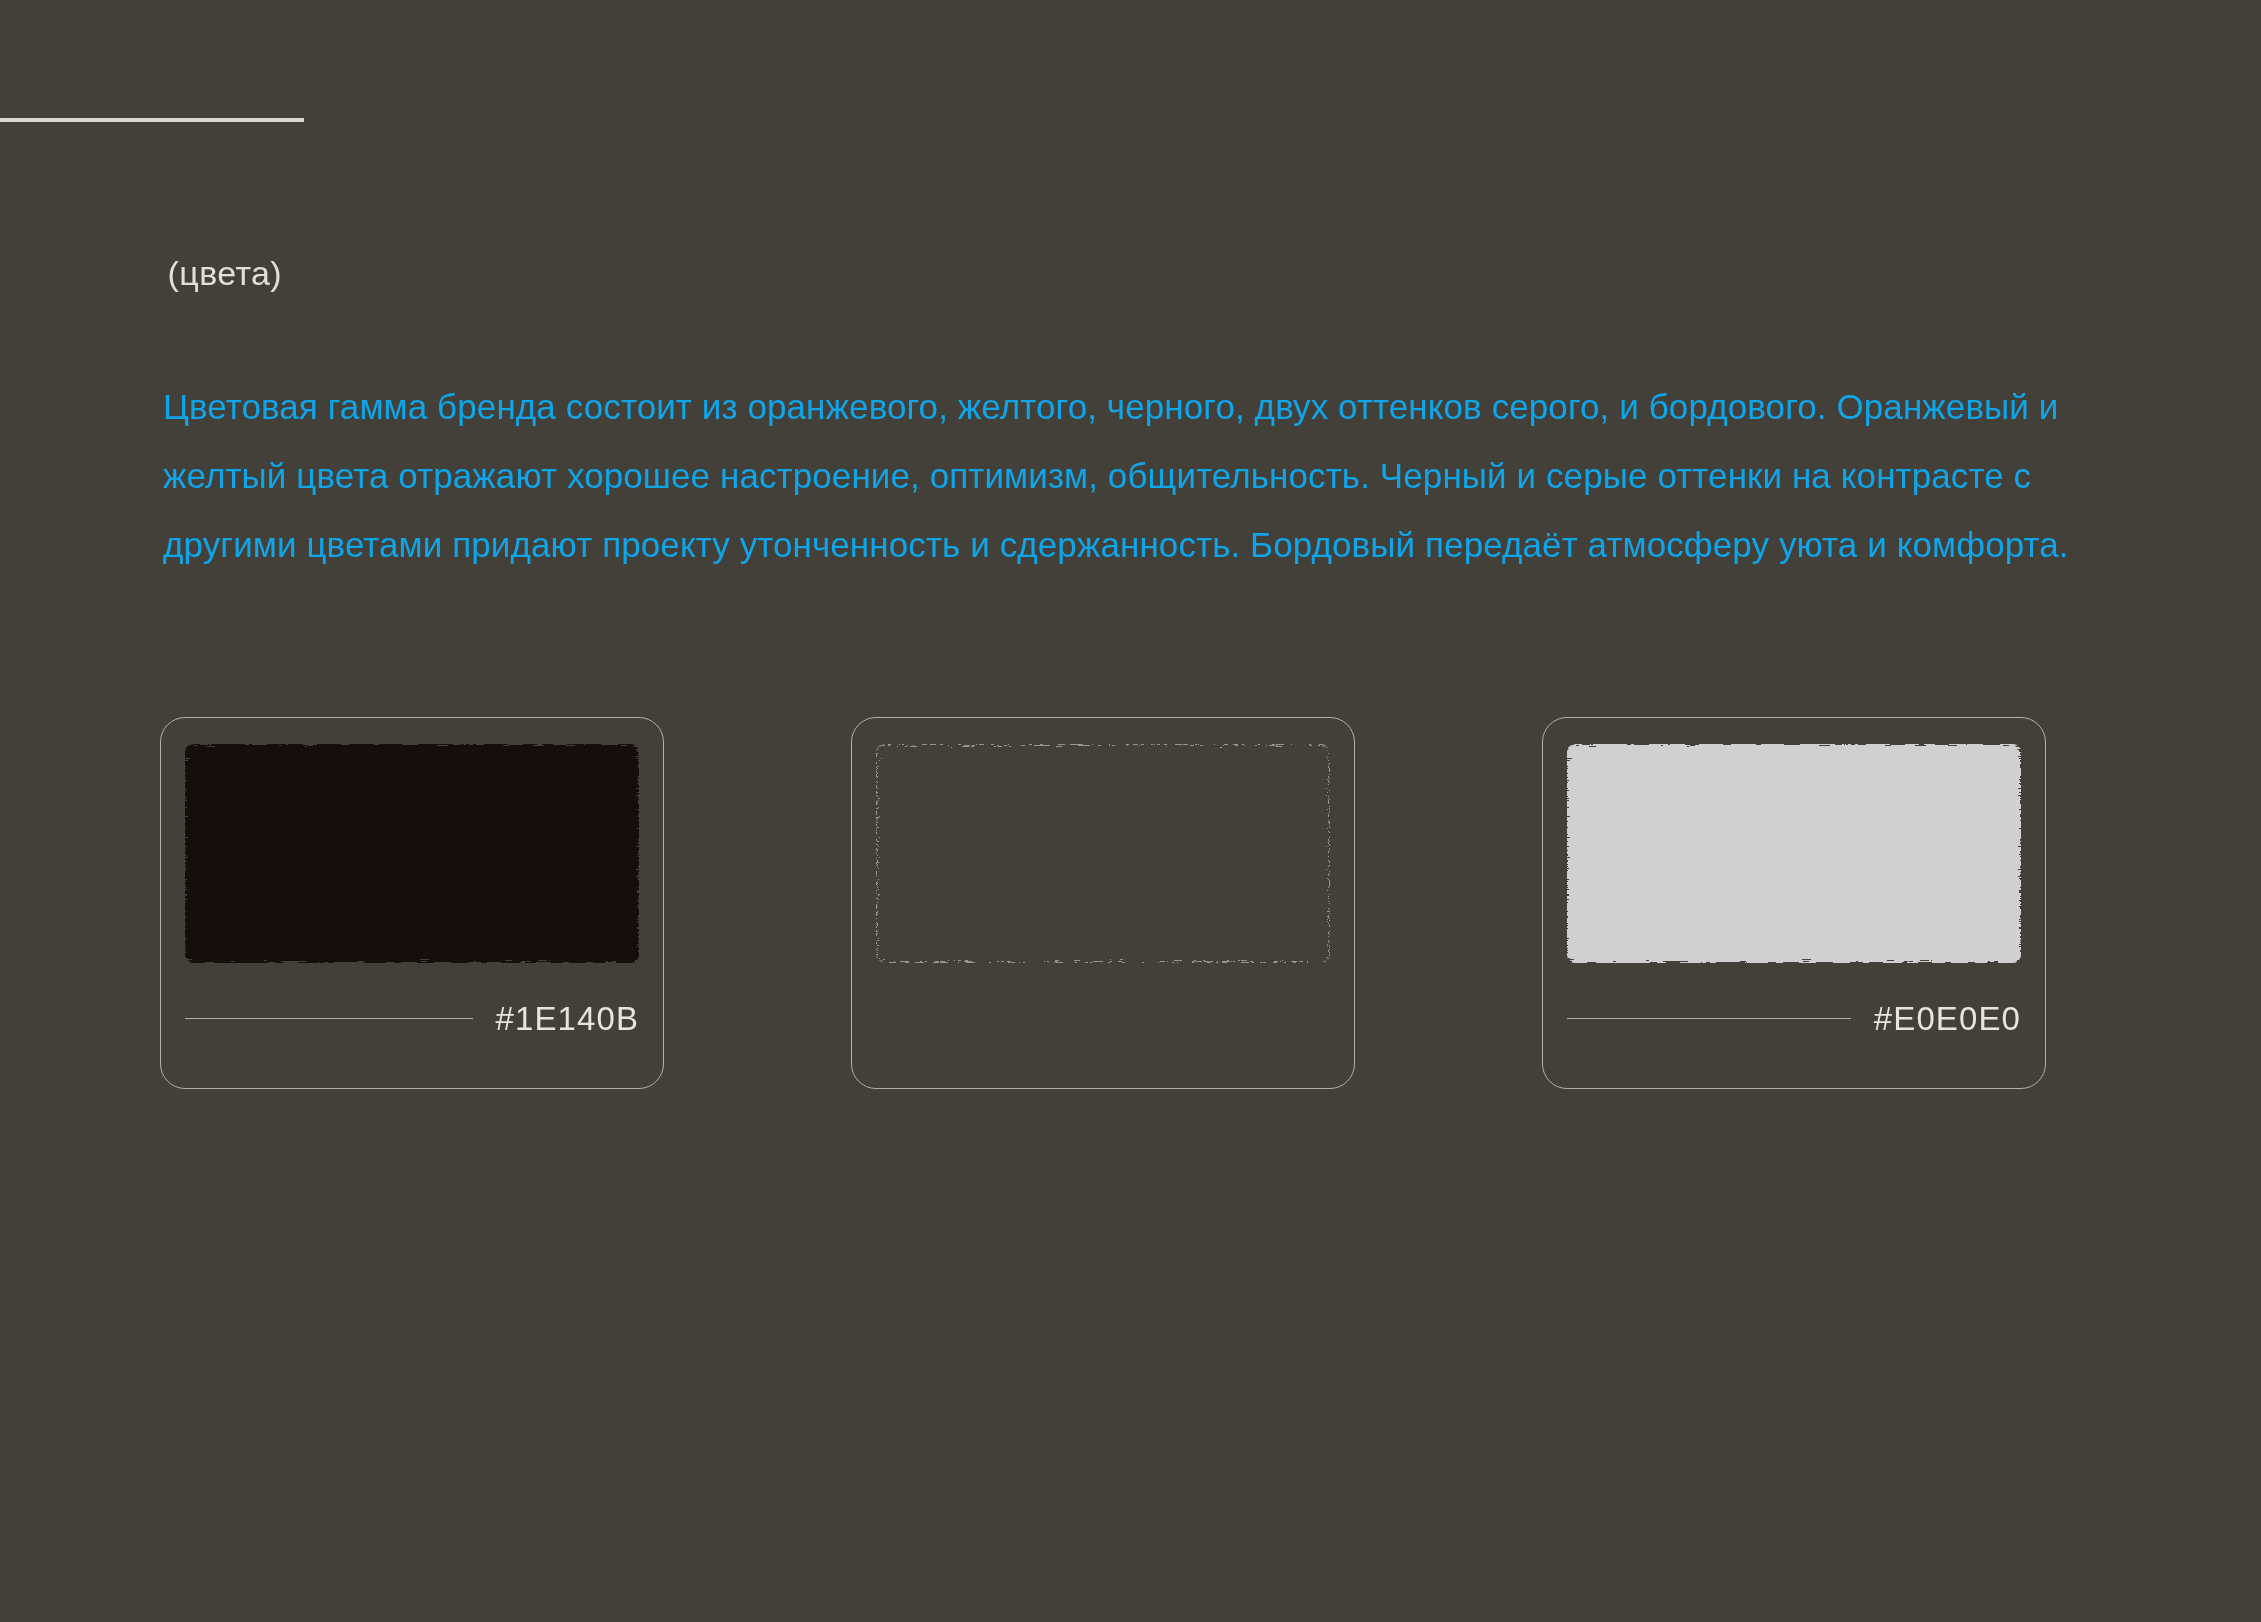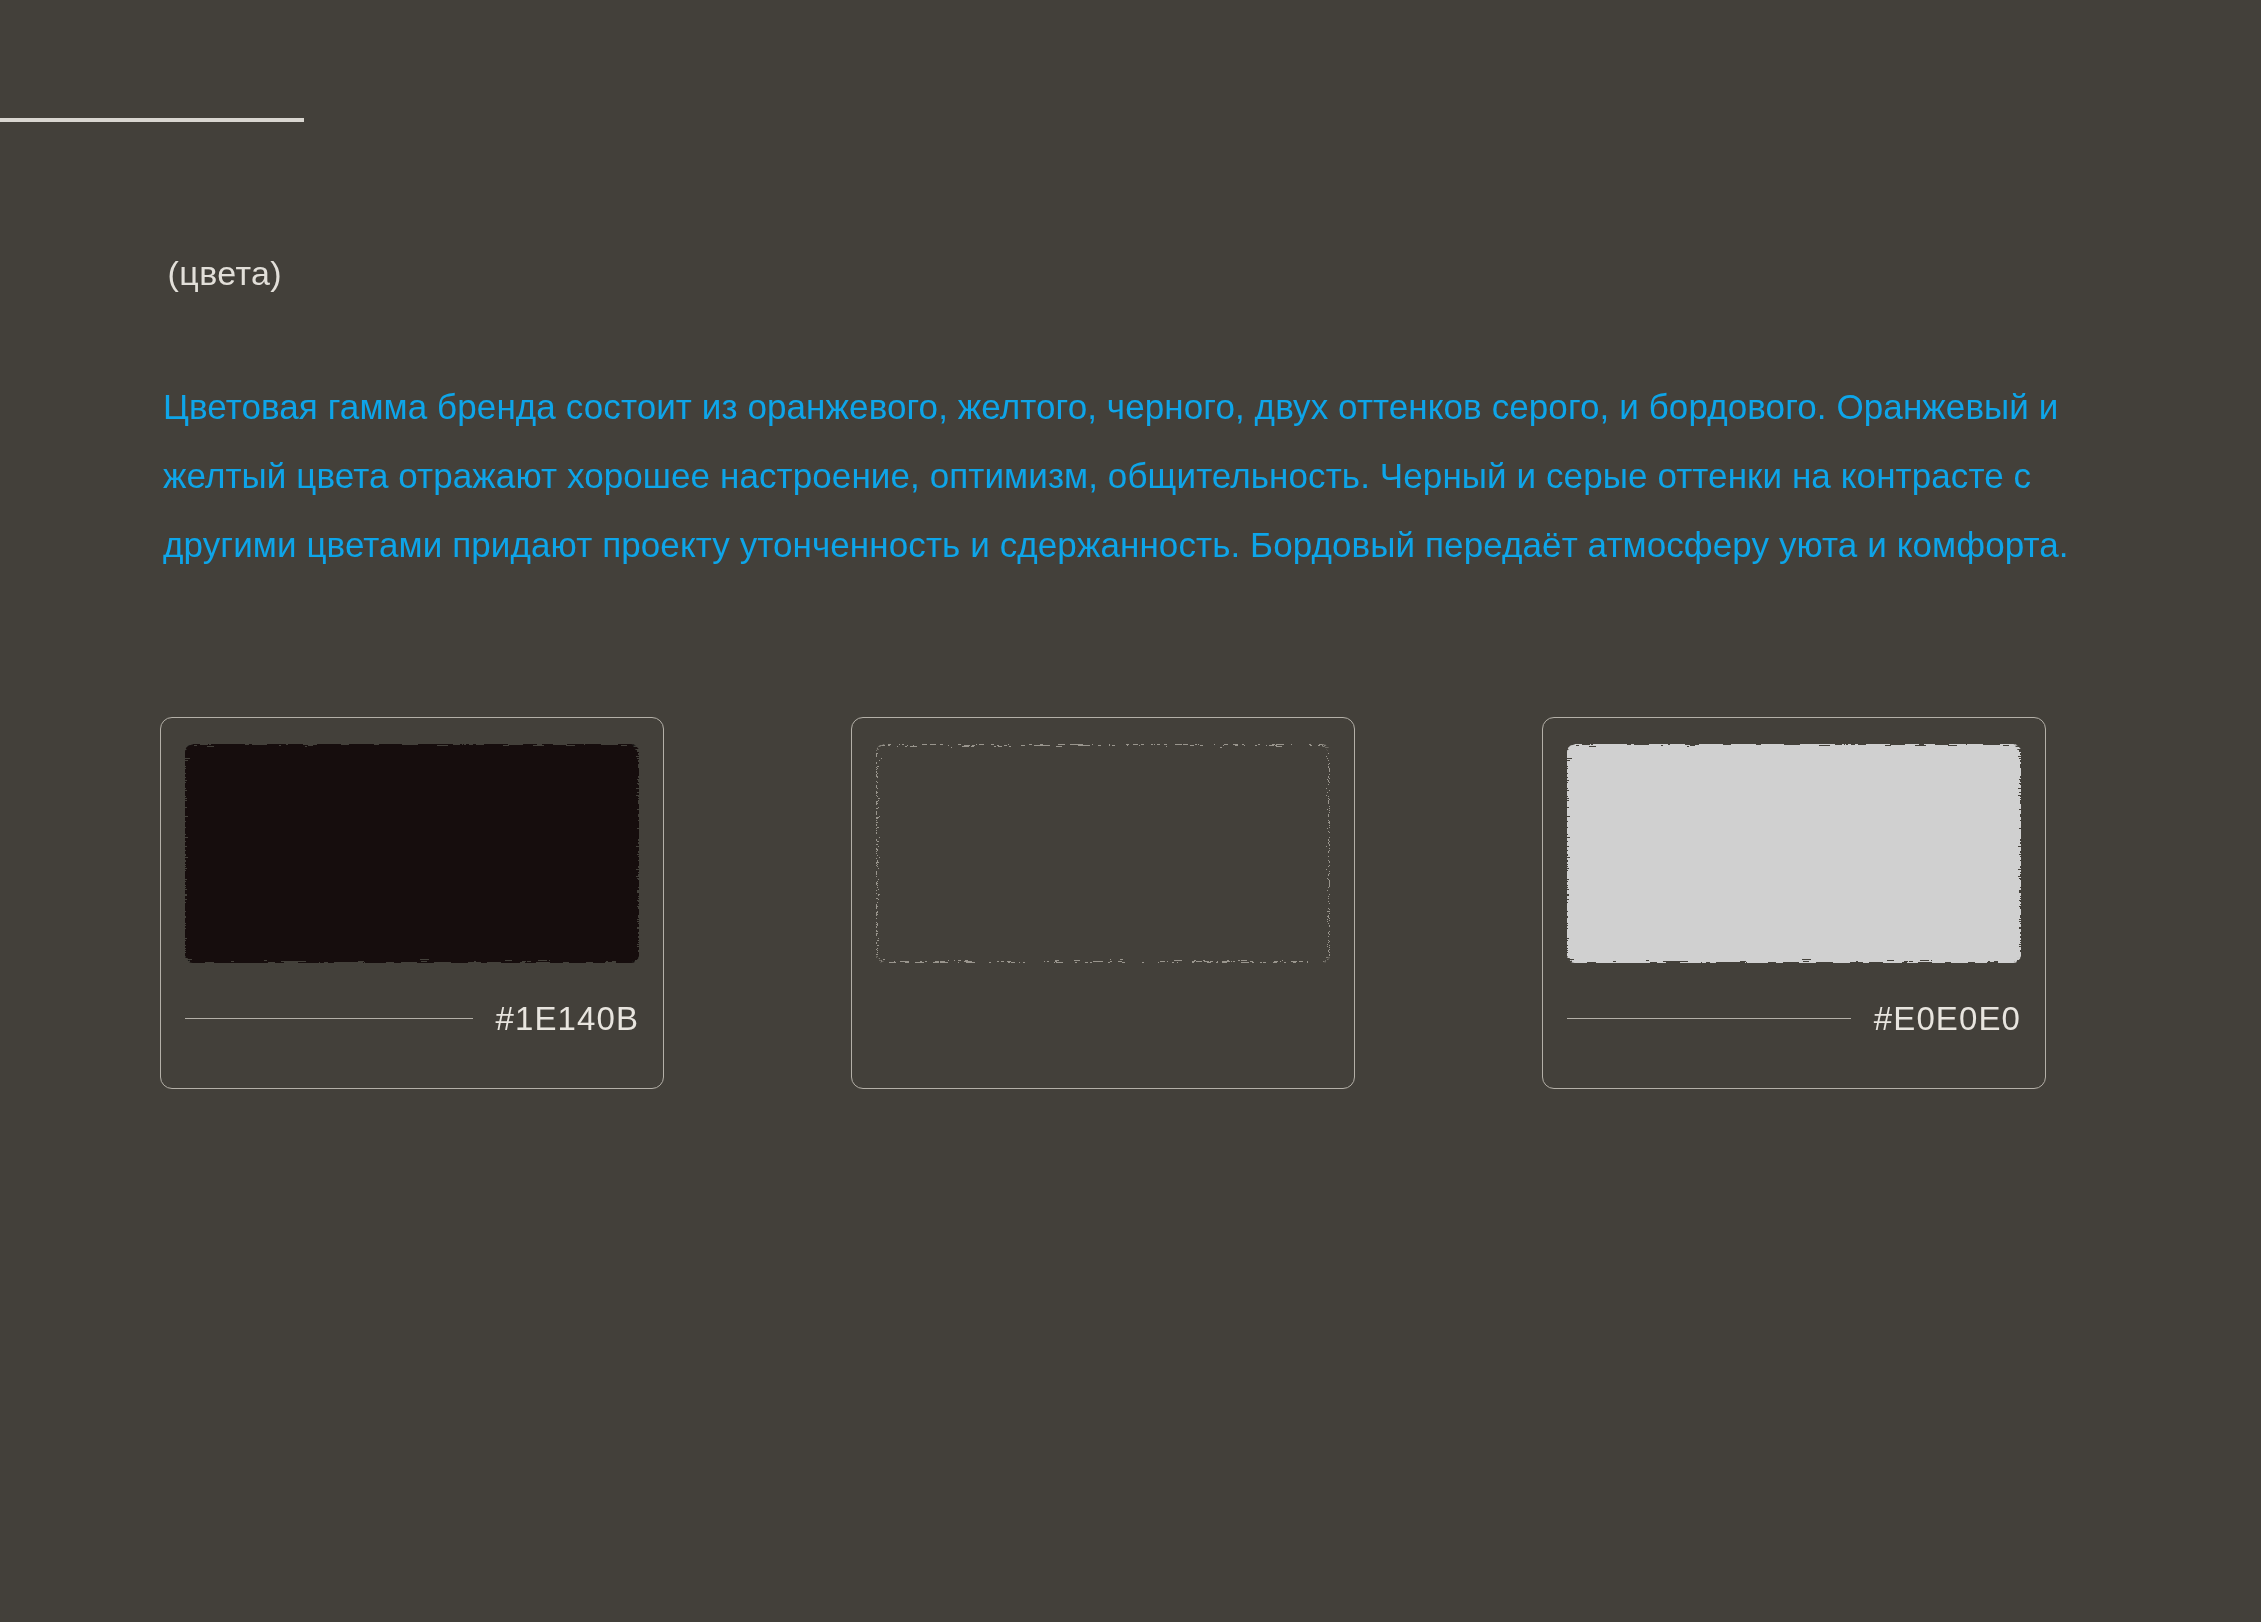--- a/index.html
+++ b/index.html
@@ -66,21 +66,21 @@
     grid-template-columns: repeat(3, 504px);
     grid-template-rows: repeat(2, 372px);
     column-gap: 187px;
     row-gap: 72px;
   }
 
   .swatch-card {
     position: relative;
     box-sizing: border-box;
     border: 1.5px solid #b4b0a8;
-    border-radius: 12px;
+    border-radius: 25px;
     padding: 26px 24px 0 24px;
   }
 
   .chip-wrap {
     position: relative;
     width: 100%;
     height: 219px;
   }
 
   

